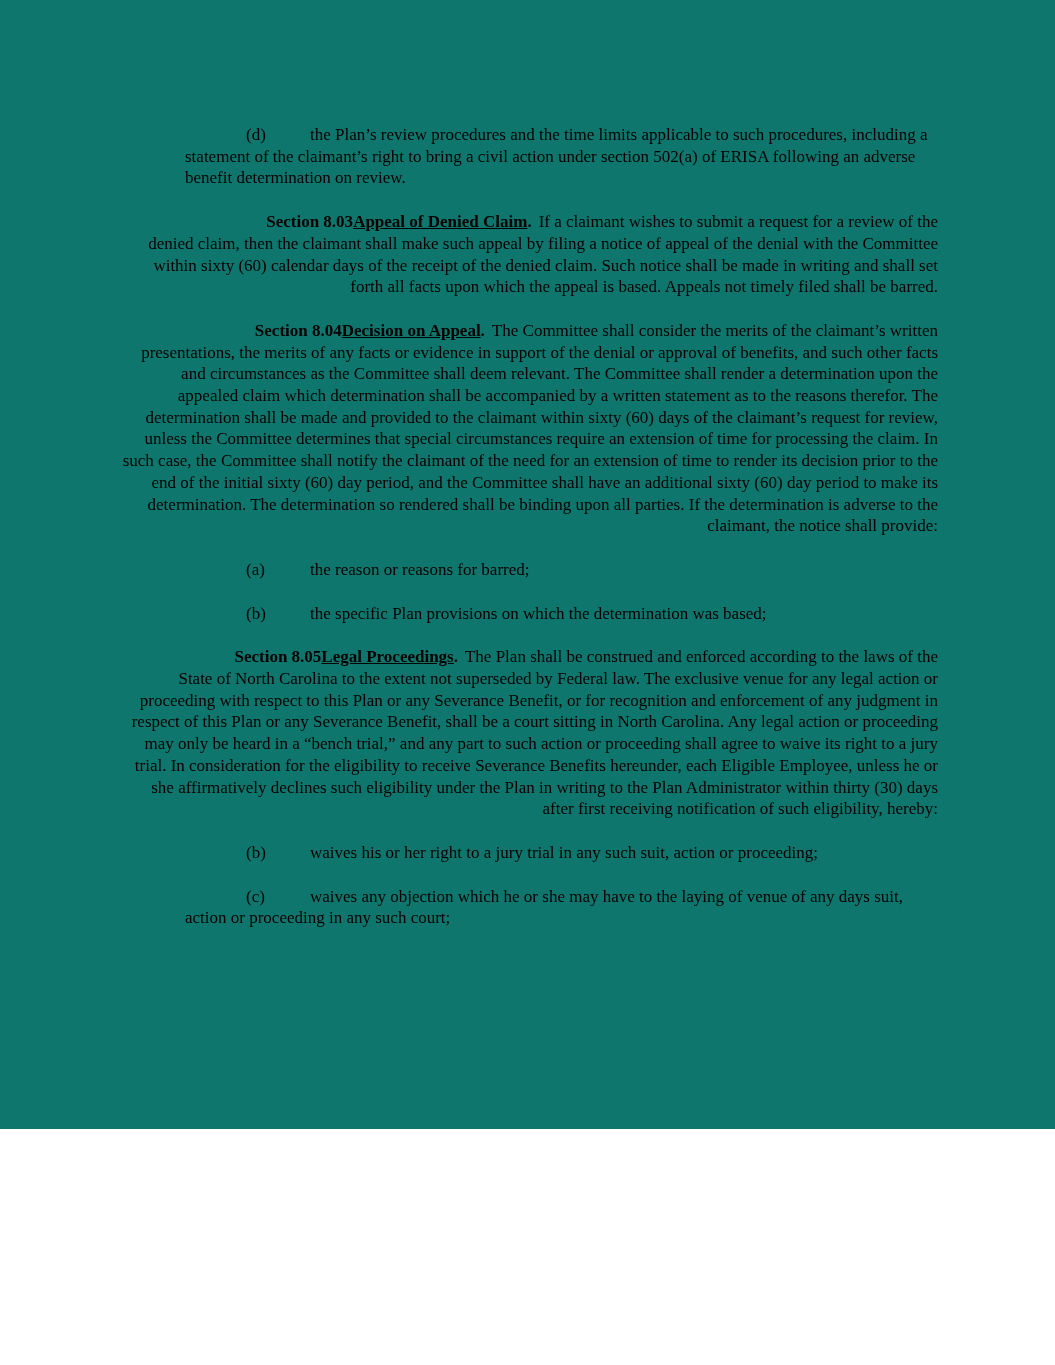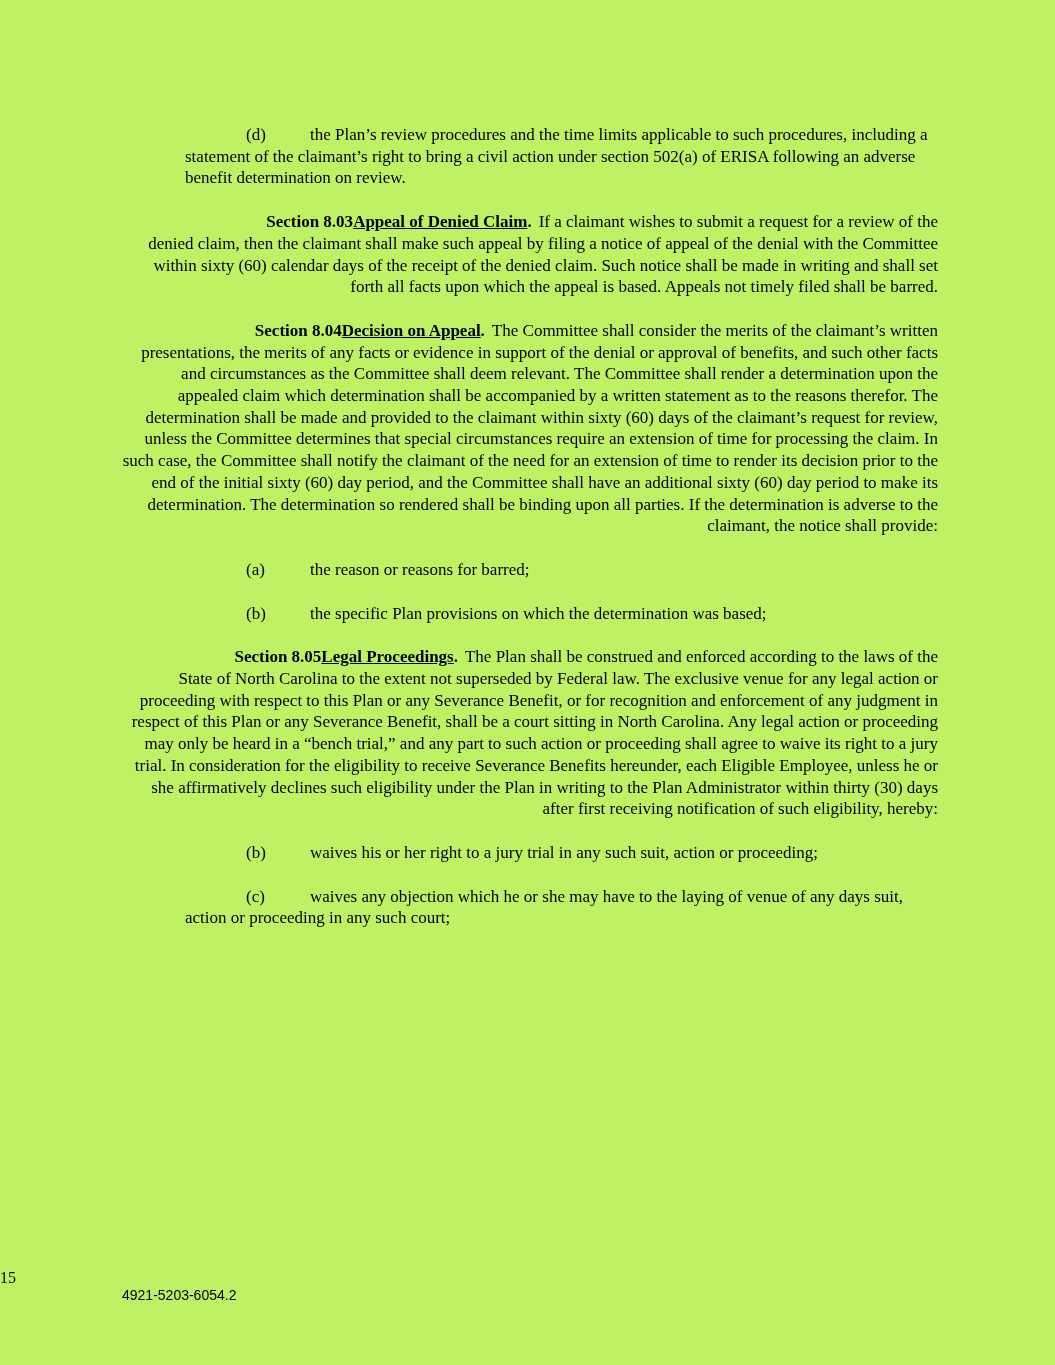--- a/index.html
+++ b/index.html
@@ -3,22 +3,22 @@
 <meta charset="utf-8">
 <style>
   html, body {
     margin: 0;
     padding: 0;
     background: #ffffff;
   }
   .page {
     position: relative;
     width: 1055px;
-    height: 1365px;
-    background: #bef264;
+    height: 1129px;
+    background: #0f766e;
     font-family: "Liberation Serif", serif;
     font-size: 17px;
     line-height: 21.7px;
     color: #000000;
     overflow: hidden;
   }
   .content {
     position: absolute;
     left: 118px;
     top: 124px;

